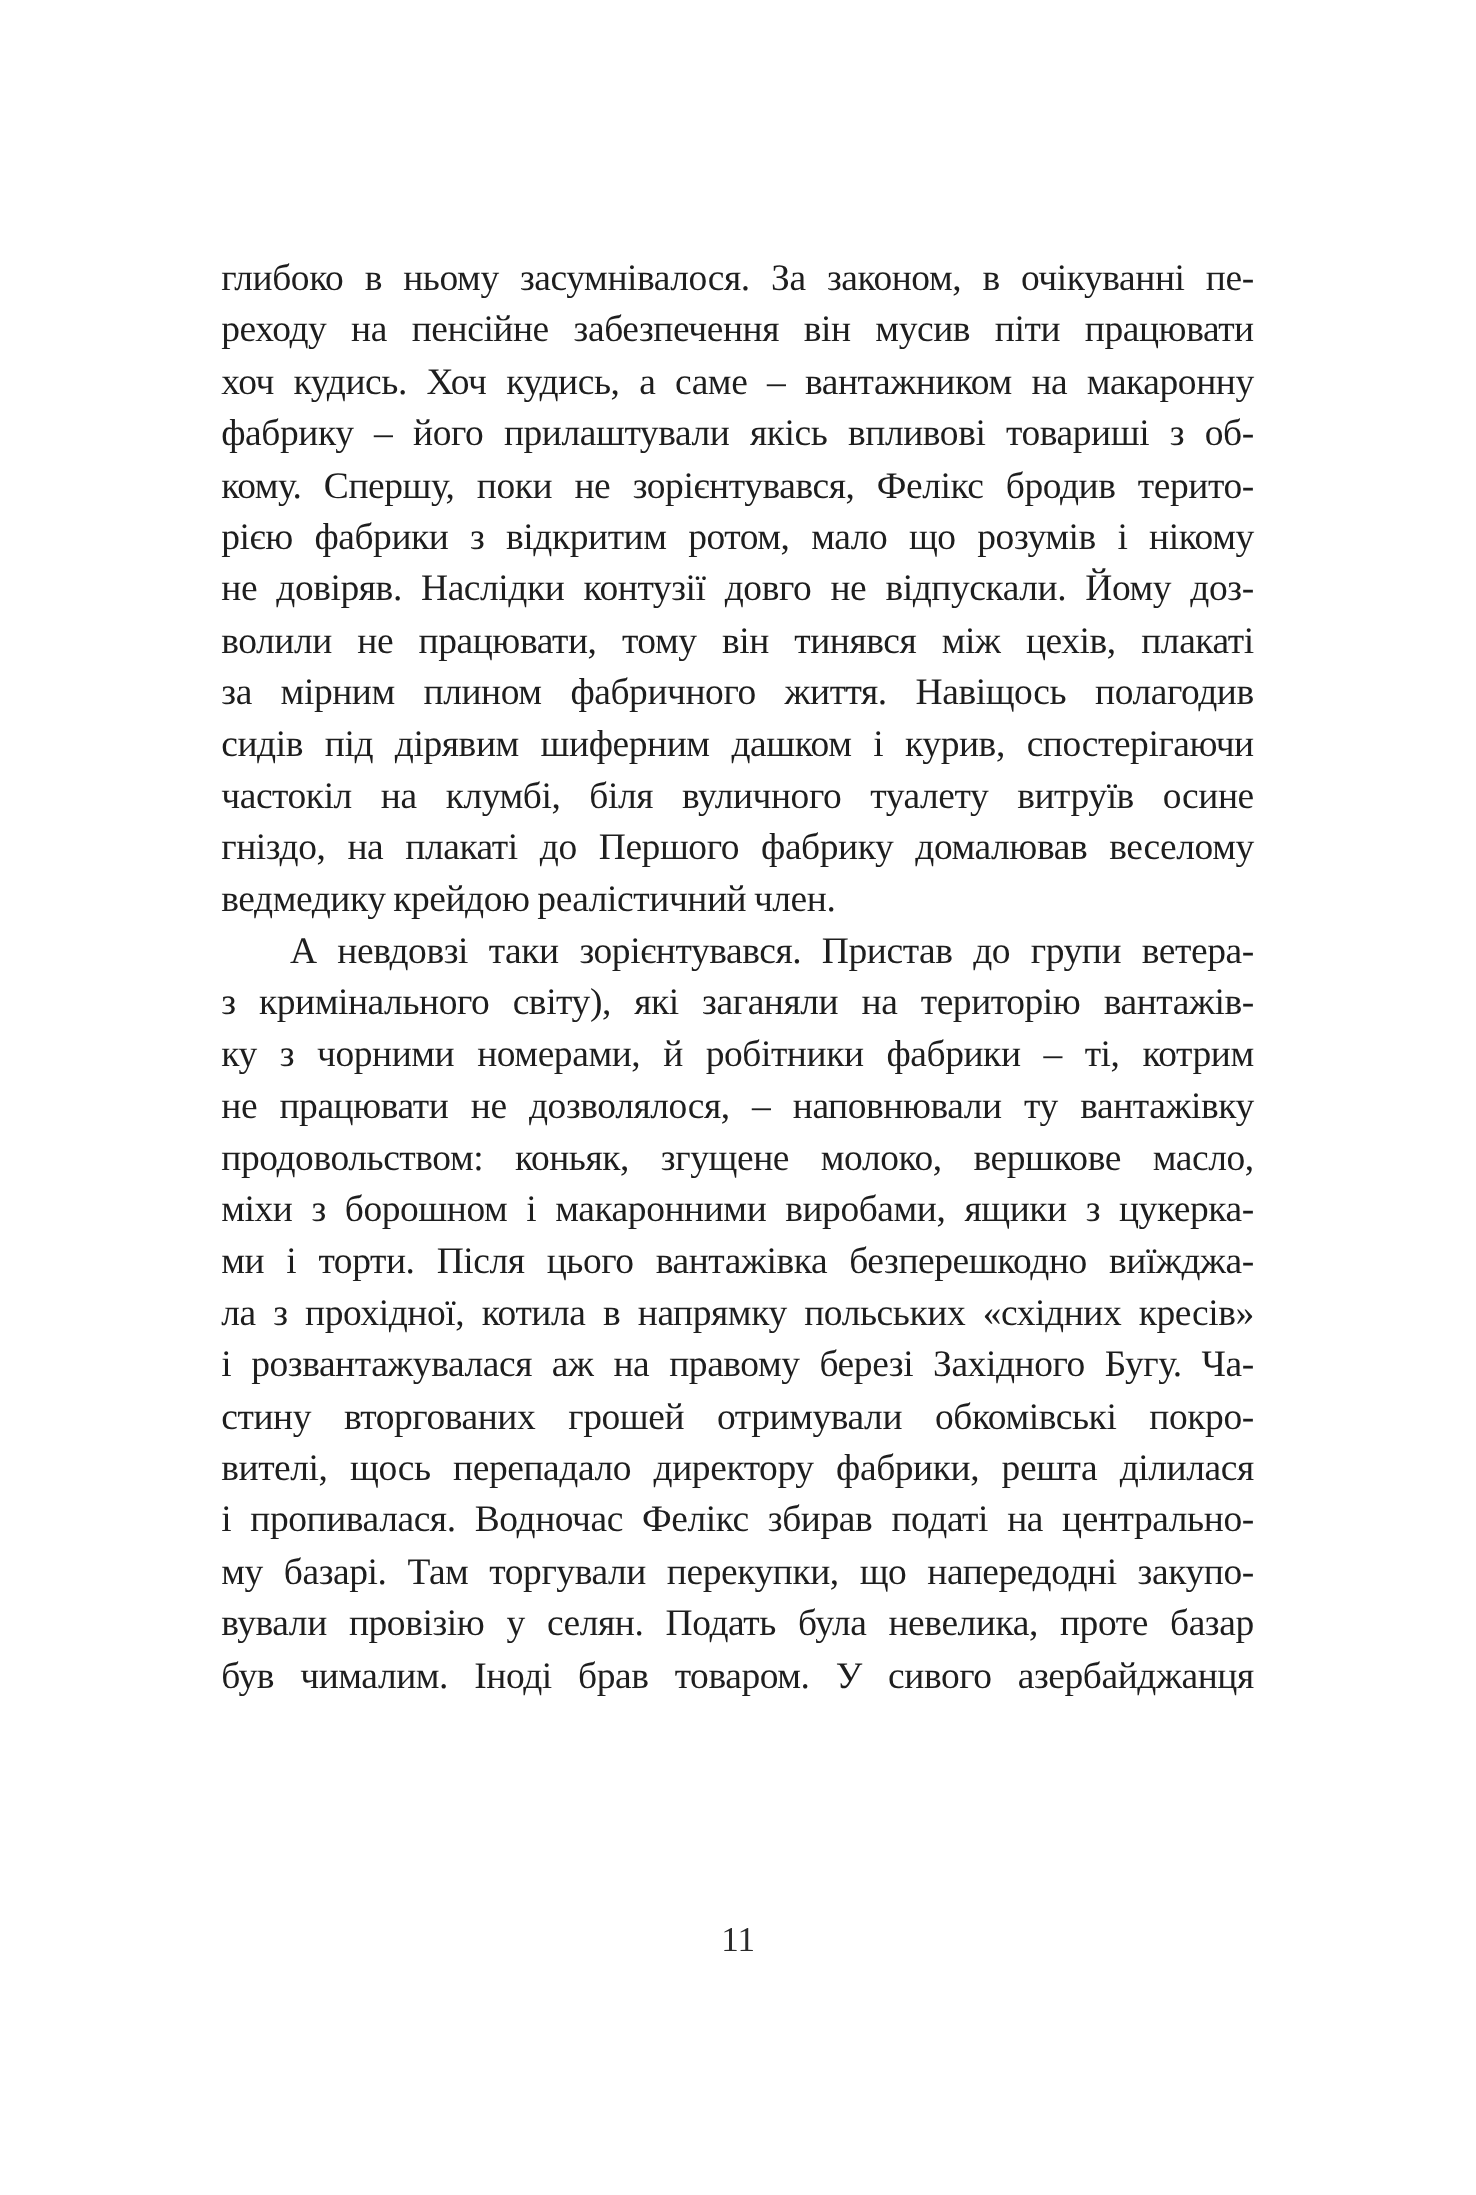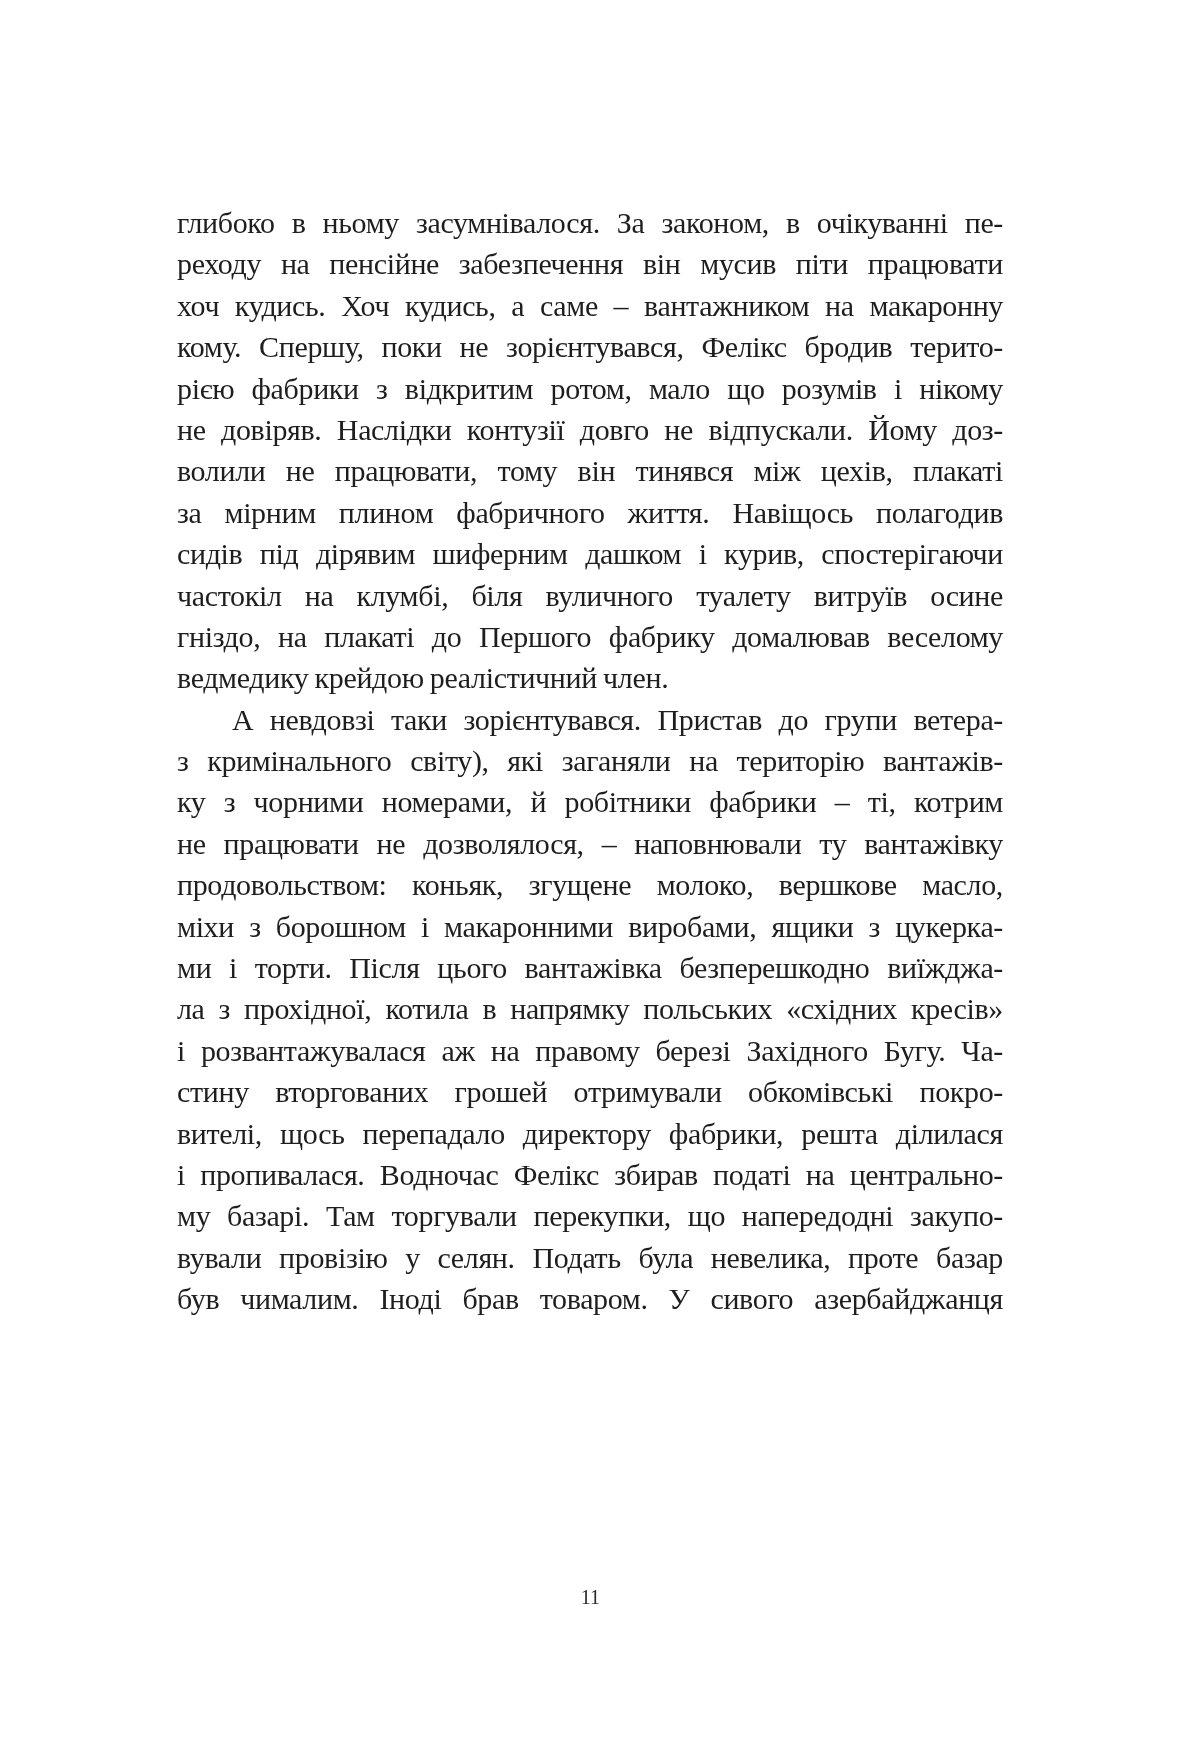--- a/index.html
+++ b/index.html
@@ -44,37 +44,38 @@
       text-align-last: left;
     }
     .line.indent {
       padding-left: 55px;
       box-sizing: border-box;
     }
     .page-number {
       position: absolute;
       left: 0;
       width: 1181px;
-      top: 1570px;
+      top: 1526px;
       text-align: center;
-      font-size: 20px;
+      font-size: 28px;
       line-height: 30px;
       color: #2a2a2a;
     }
   </style>
 </head>
 <body>
 
 <div class="page">
   <div class="text-block">
 
     <div>
       <span class="line">глибоко в ньому засумнівалося. За законом, в очікуванні пе-</span>
       <span class="line">реходу на пенсійне забезпечення він мусив піти працювати</span>
       <span class="line">хоч кудись. Хоч кудись, а саме – вантажником на макаронну</span>
+      <span class="line">фабрику – його прилаштували якісь впливові товариші з об-</span>
       <span class="line">кому. Спершу, поки не зорієнтувався, Фелікс бродив терито-</span>
       <span class="line">рією фабрики з відкритим ротом, мало що розумів і нікому</span>
       <span class="line">не довіряв. Наслідки контузії довго не відпускали. Йому доз-</span>
       <span class="line">волили не працювати, тому він тинявся між цехів, плакаті</span>
       <span class="line">за мірним плином фабричного життя. Навіщось полагодив</span>
       <span class="line">сидів під дірявим шиферним дашком і курив, спостерігаючи</span>
       <span class="line">частокіл на клумбі, біля вуличного туалету витруїв осине</span>
       <span class="line">гніздо, на плакаті до Першого фабрику домалював веселому</span>
       <span class="line last">ведмедику крейдою реалістичний член.</span>
     </div>

